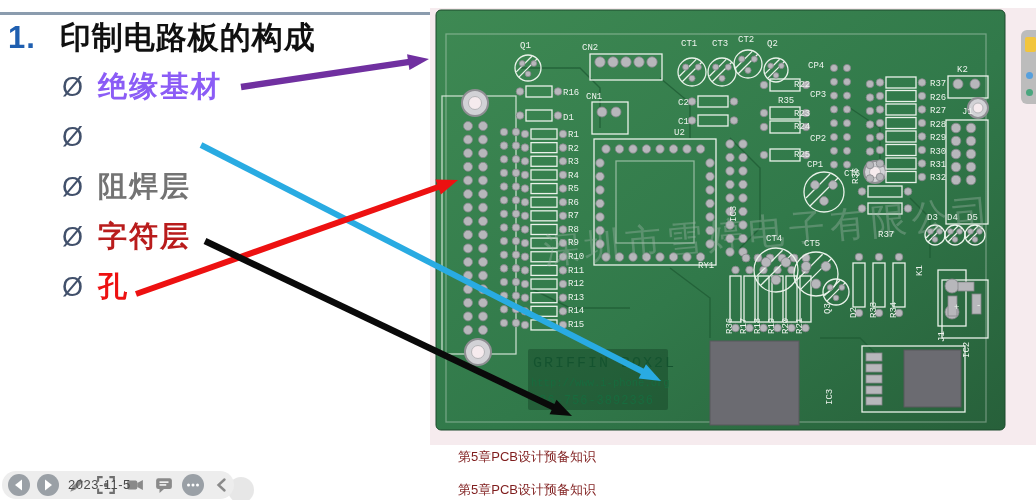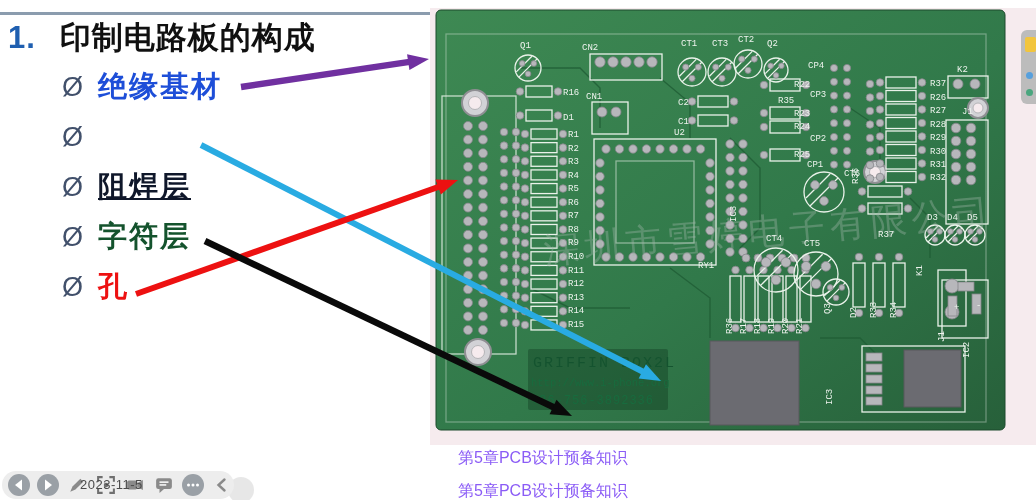--- a/index.html
+++ b/index.html
@@ -25,30 +25,30 @@
   .pad{fill:#b7b7bb;stroke:#85858a;stroke-width:0.8}
   .silk{fill:none;stroke:#eaf2ea;stroke-width:1.3}
   .slabel{font-family:"Liberation Mono",monospace;font-size:9px;fill:#edf3ed}
   .trace{fill:none;stroke:#1f5c35;stroke-width:1.4;opacity:0.8}
   .dark{fill:#6b6b71;stroke:#58585d;stroke-width:1}
 
   
   #arrow-layer{position:absolute;left:0;top:0;width:1036px;height:500px;pointer-events:none;z-index:40}
 
   
-  .caption{position:absolute;left:458px;color:#8b5cf6;font-size:16px;white-space:nowrap}
+  .caption{position:absolute;left:458px;color:#7f1d1d;font-size:13px;white-space:nowrap}
   .c1{top:448px}.c2{top:481px}
 
   
   .toolbar{position:absolute;left:2px;top:471px;width:232px;height:28px;background:#ededed;
            border-radius:14px;z-index:50;display:flex;align-items:center;gap:7px;
            padding-left:6px;box-sizing:border-box}
   .tb{border:none;background:transparent;padding:0;width:22px;height:22px;display:flex;
       align-items:center;justify-content:center;cursor:pointer}
-  .stamp{position:absolute;left:80px;top:477px;font-size:13px;color:#4c4c4c;z-index:55;letter-spacing:.5px}
+  .stamp{position:absolute;left:68px;top:477px;font-size:13px;color:#4c4c4c;z-index:55;letter-spacing:.5px}
   .ghost-btn{position:absolute;left:228px;top:477px;width:26px;height:26px;border-radius:50%;
              background:#e3e3e3;opacity:.85;z-index:45;border:none;cursor:pointer}
 
   
   .side-panel{position:absolute;left:1021px;top:30px;width:15px;height:74px;background:#bcbcbc;
               border-radius:6px 0 0 6px;z-index:30}
   .sp-yellow{position:absolute;left:4px;top:7px;width:11px;height:15px;background:#f2c53d;border-radius:2px}
   .sp-dot{position:absolute;left:5px;width:7px;height:7px;border-radius:50%}
   .sp-blue{top:42px;background:#57a0dd}
   .sp-green{top:59px;background:#4aa67e}
@@ -60,32 +60,32 @@
 
   <div class="top-line"></div>
 
   <div class="title">
     <span class="t-num">1.</span><span class="t-text">印制电路板的构成</span>
   </div>
 
   <ul class="bullets">
     <li>
       <span class="b-sym">Ø</span>
-      <span class="b-label" style="color: #1d4ed8;">绝缘基材</span>
+      <span class="b-label" style="color: #8b5cf6;">绝缘基材</span>
       </li>
     <li>
       <span class="b-sym">Ø</span>
       </li>
     <li>
       <span class="b-sym">Ø</span>
-      <span class="b-label" style="color: #0f172a; text-decoration: underline;">阻焊层</span>
+      <span class="b-label" style="color: #737373;">阻焊层</span>
       </li>
     <li>
       <span class="b-sym">Ø</span>
-      <span class="b-label" style="color: #14532d;">字符层</span>
+      <span class="b-label" style="color: #b91c1c;">字符层</span>
       </li>
     <li>
       <span class="b-sym">Ø</span>
       <span class="b-label" style="color: rgb(237, 17, 17);">孔</span>
       </li>
   </ul>
 
   <div class="photo">
     <svg id="pcb-svg" viewBox="0 0 606 437">
       <defs>

